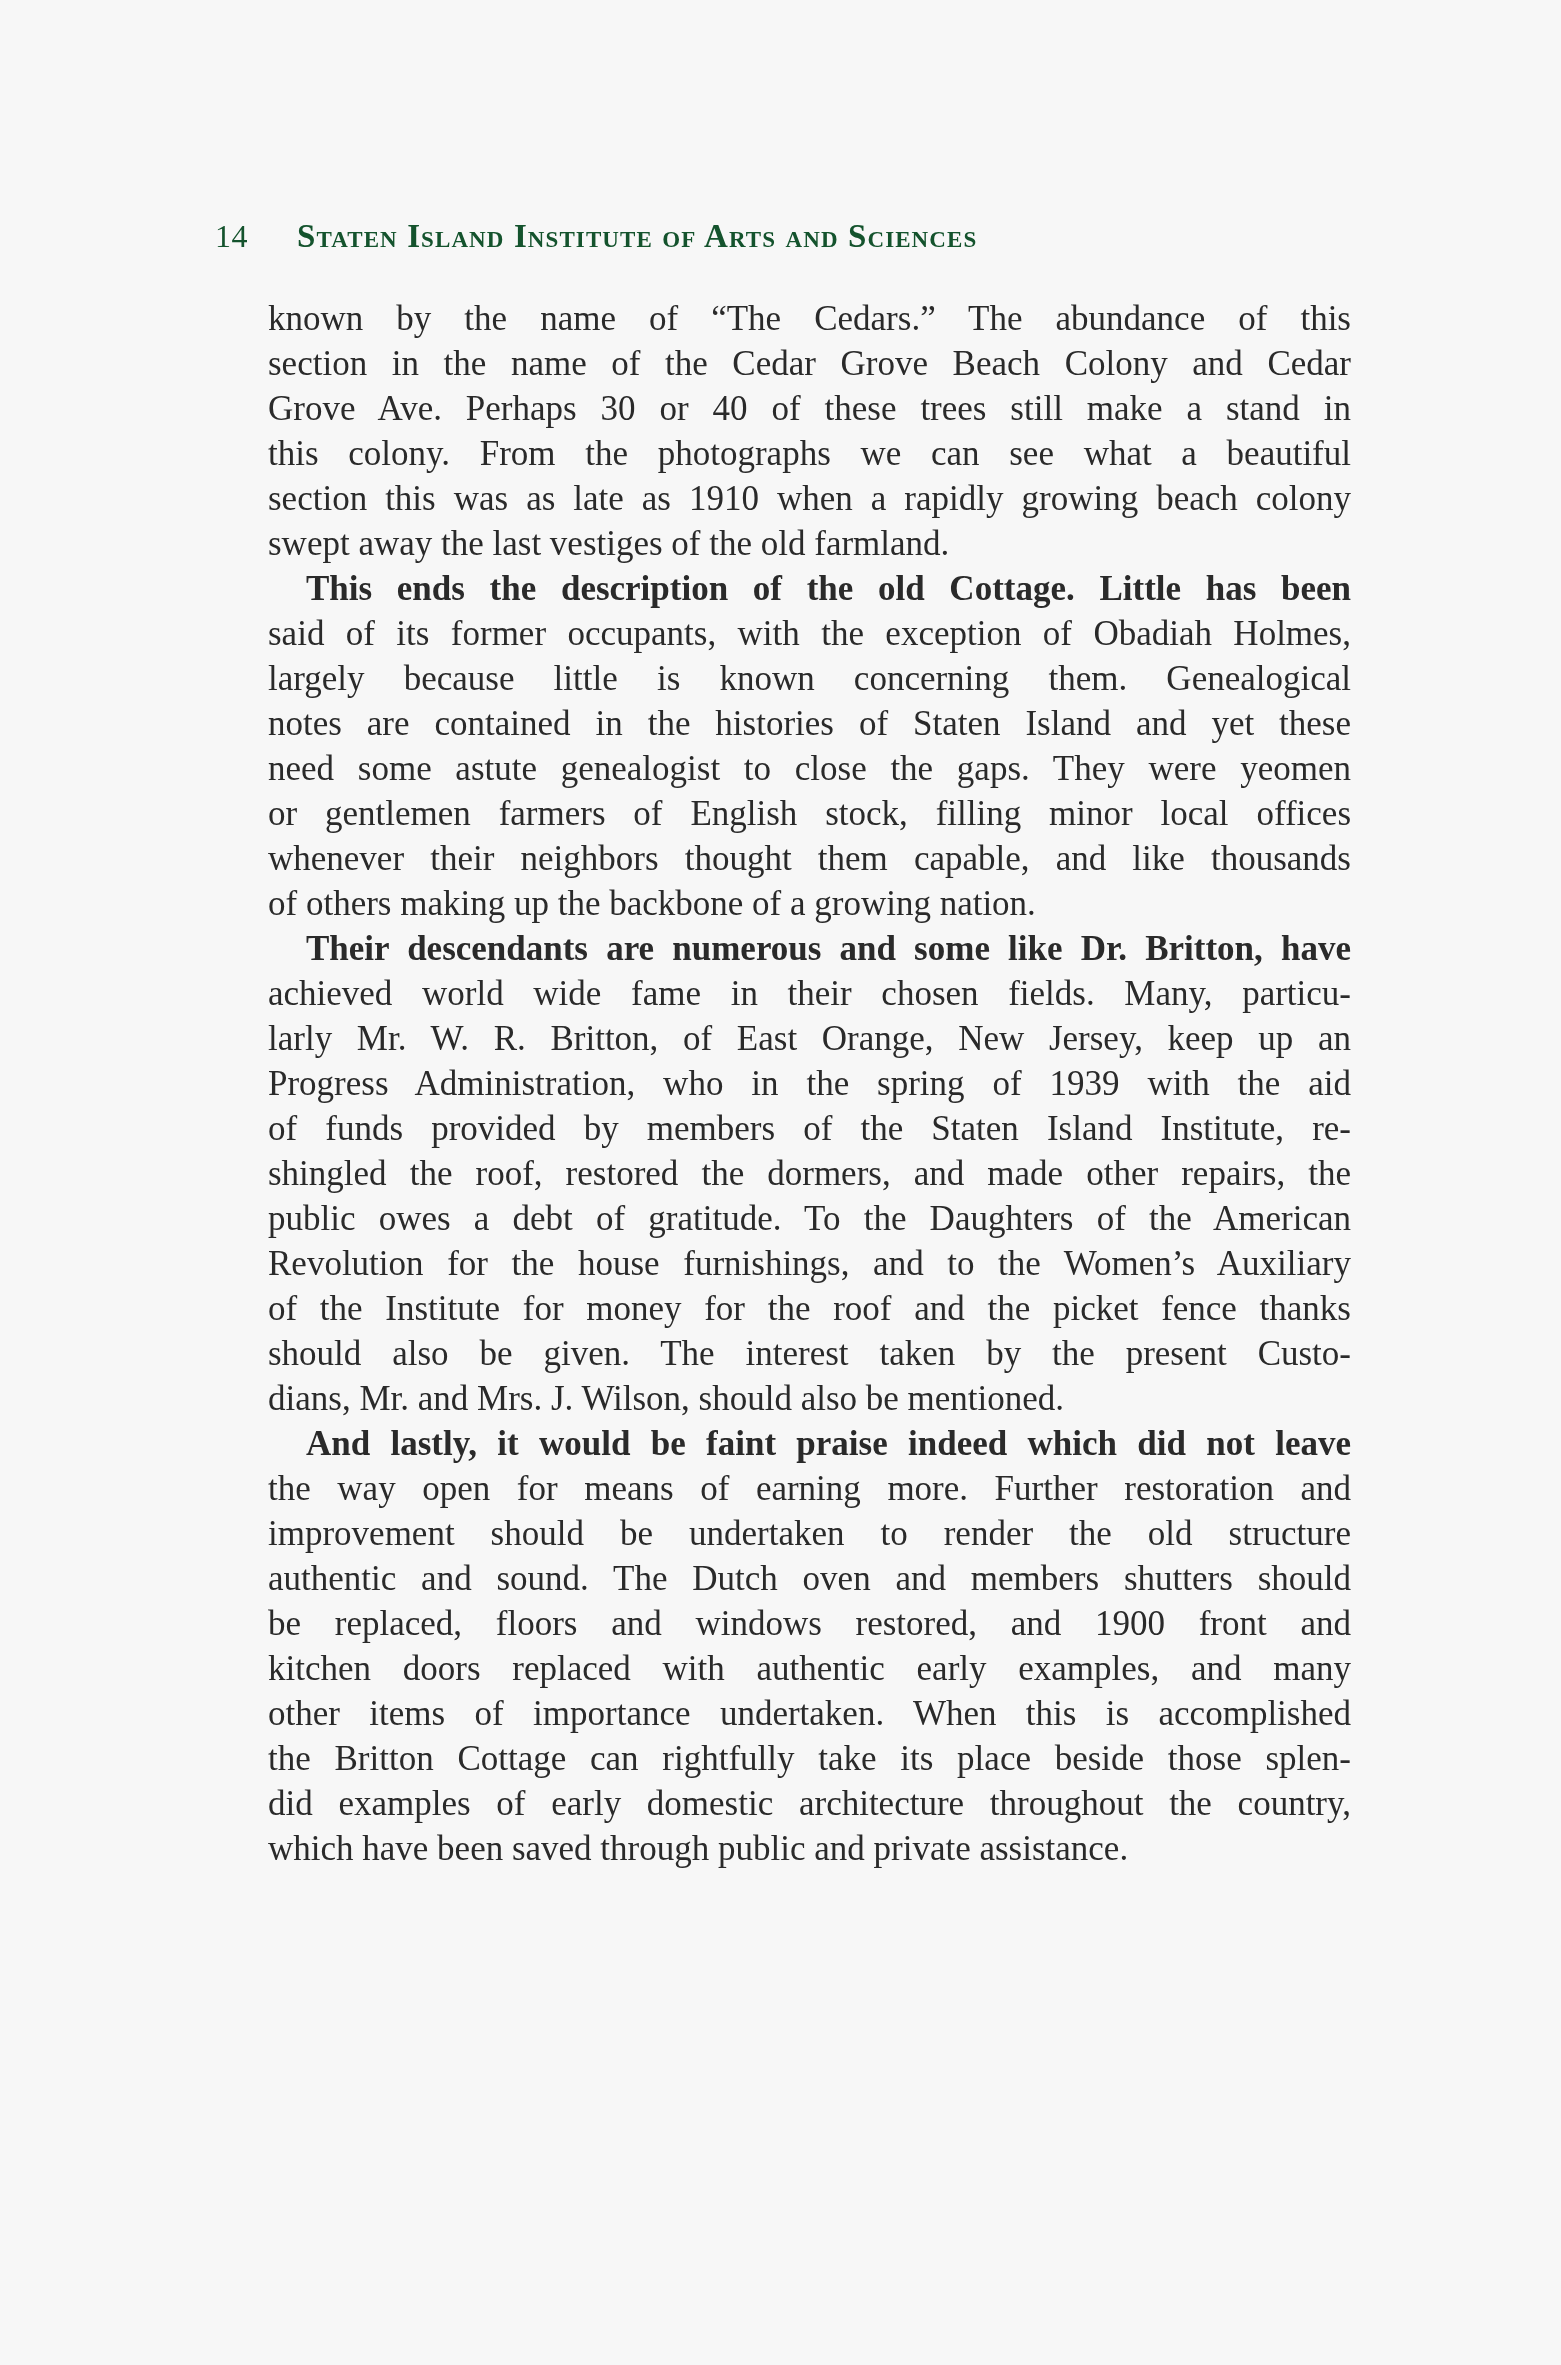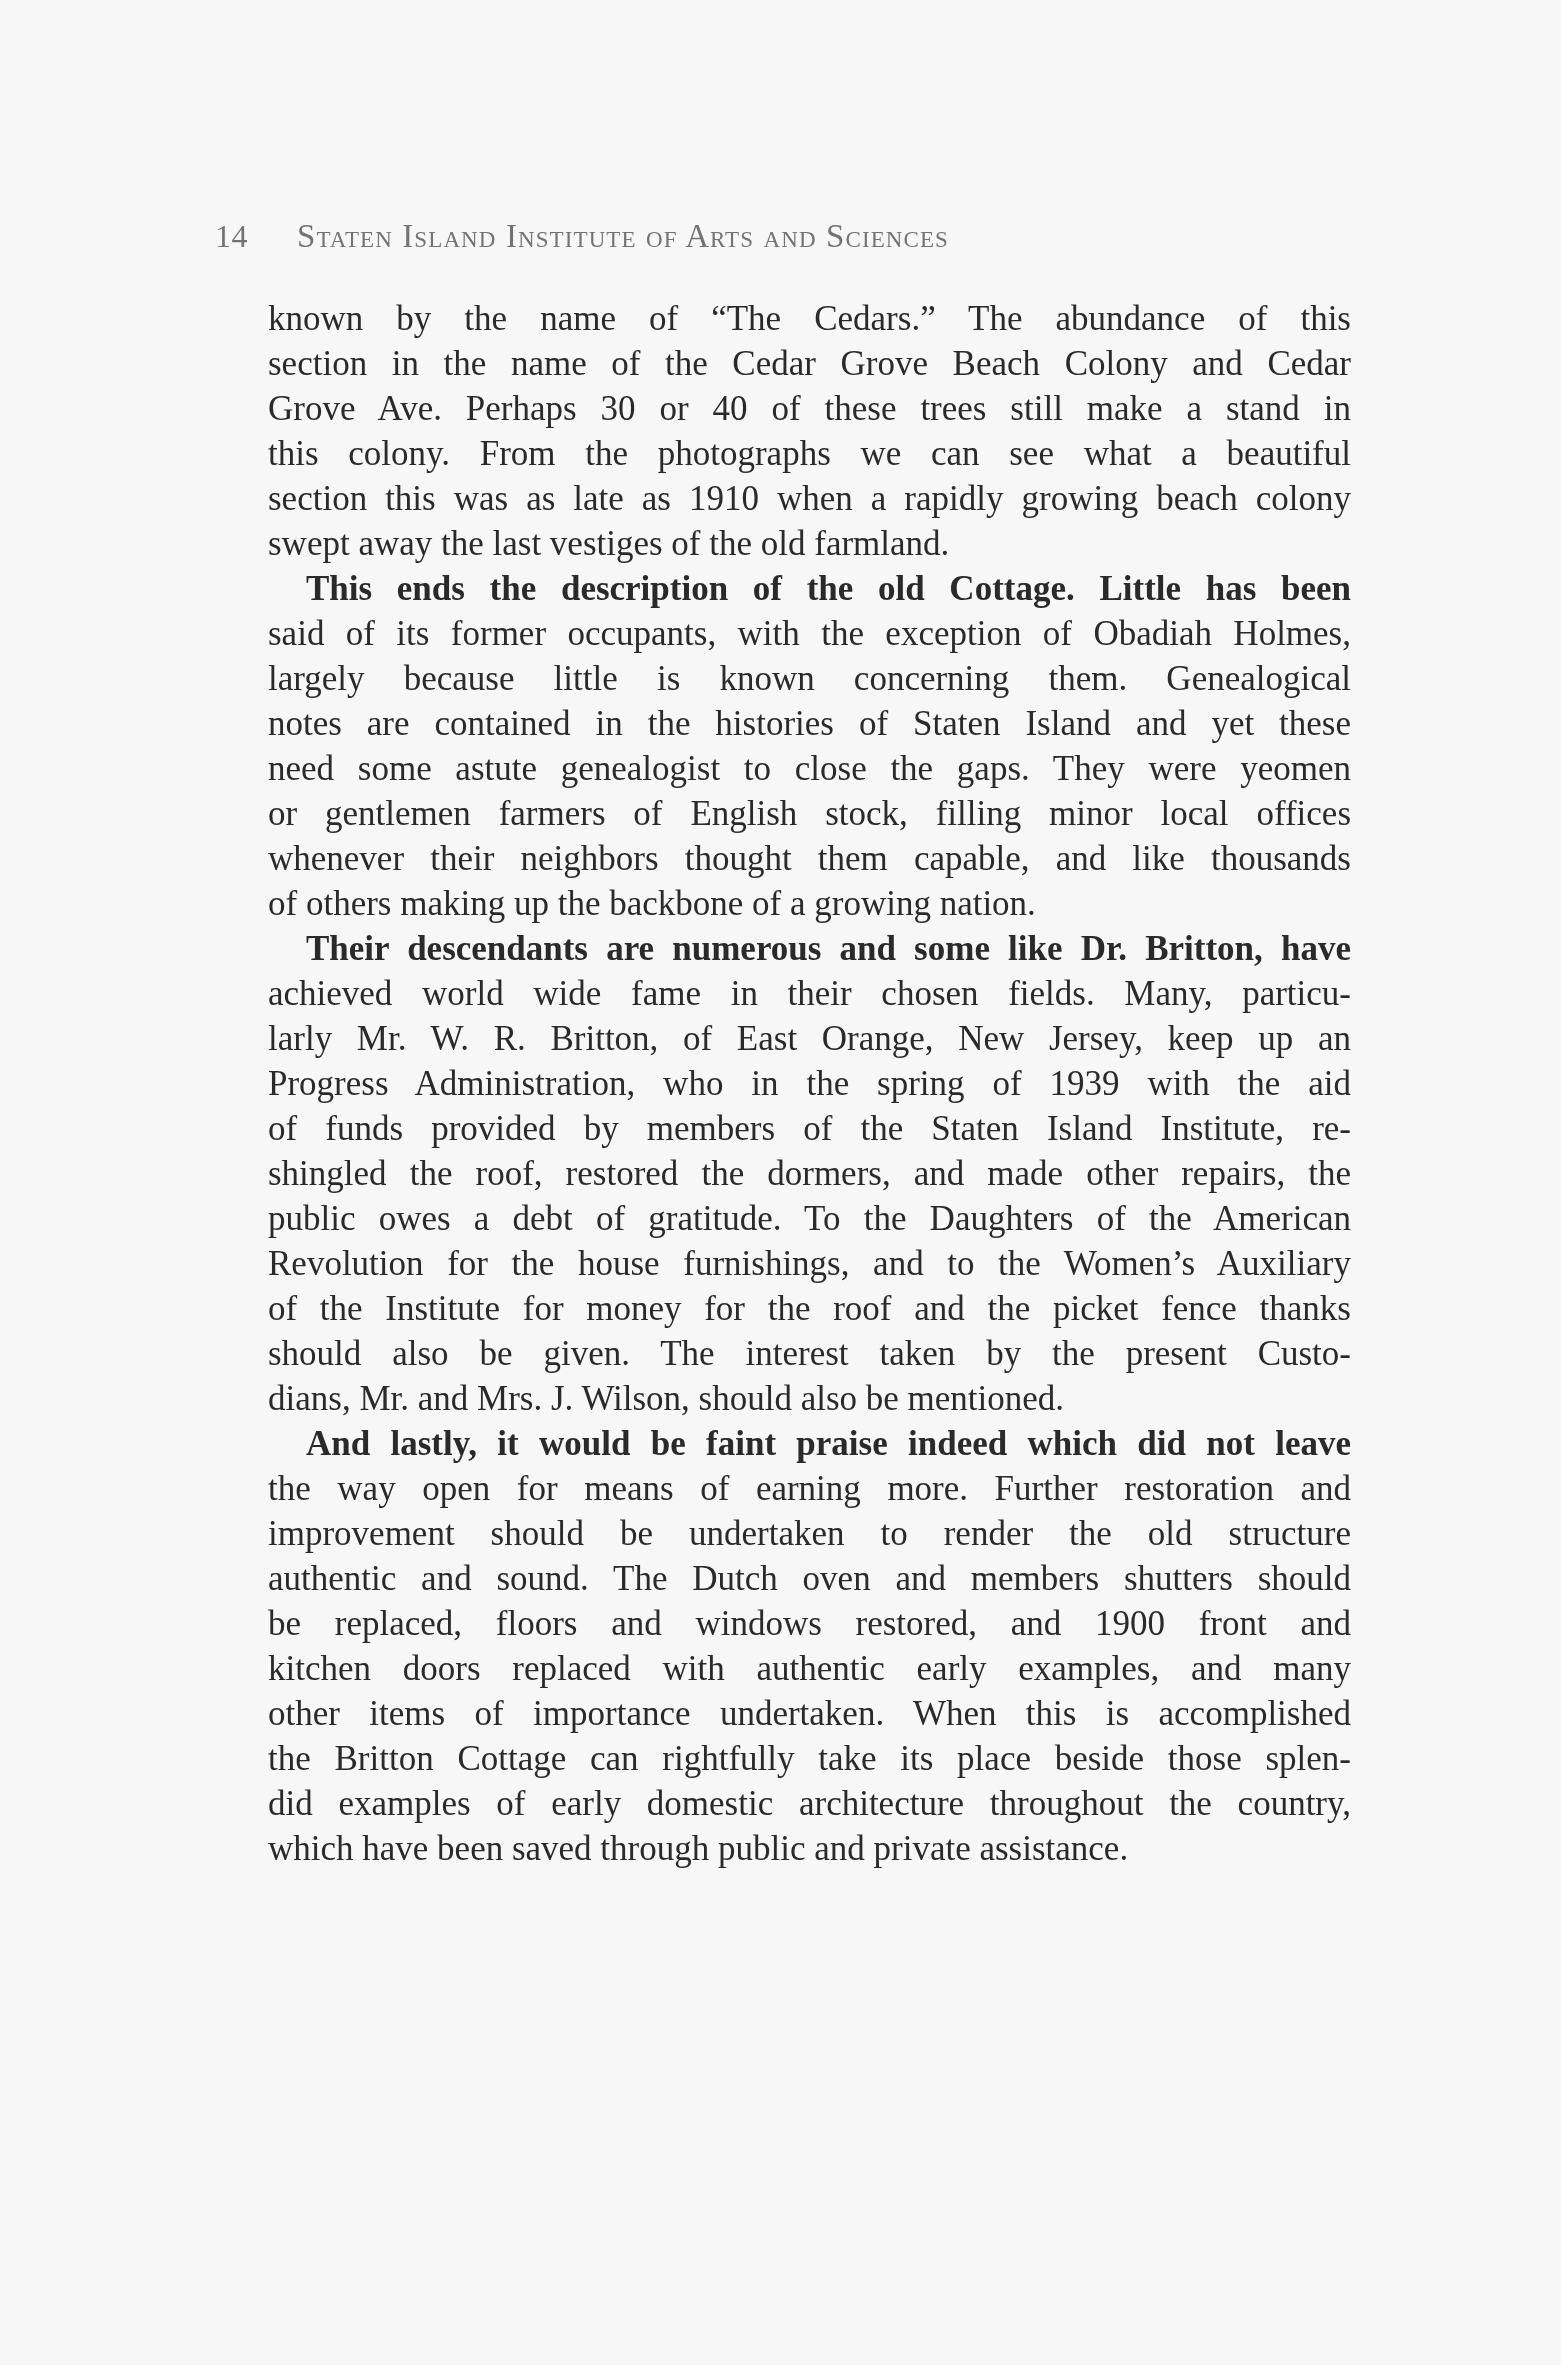--- a/index.html
+++ b/index.html
@@ -25,31 +25,32 @@
     .running-head {
       position: absolute;
       left: 215px;
       top: 218px;
       width: 1022px;
       height: 45px;
       display: flex;
       align-items: baseline;
       font-size: 31px;
       letter-spacing: 0.4px;
-      color: #737373;
+      color: #14532d;
     }
     .page-number {
       width: 82px;
       display: inline-block;
       font-size: 32px;
     }
     .running-title {
       font-variant: small-caps;
       font-size: 33px;
       letter-spacing: 1.1px;
+      font-weight: bold;
     }
     .body-text {
       position: absolute;
       left: 268px;
       top: 296px;
       width: 1083px;
       font-size: 35px;
       line-height: 45px;
     }
     .para { margin: 0; }

